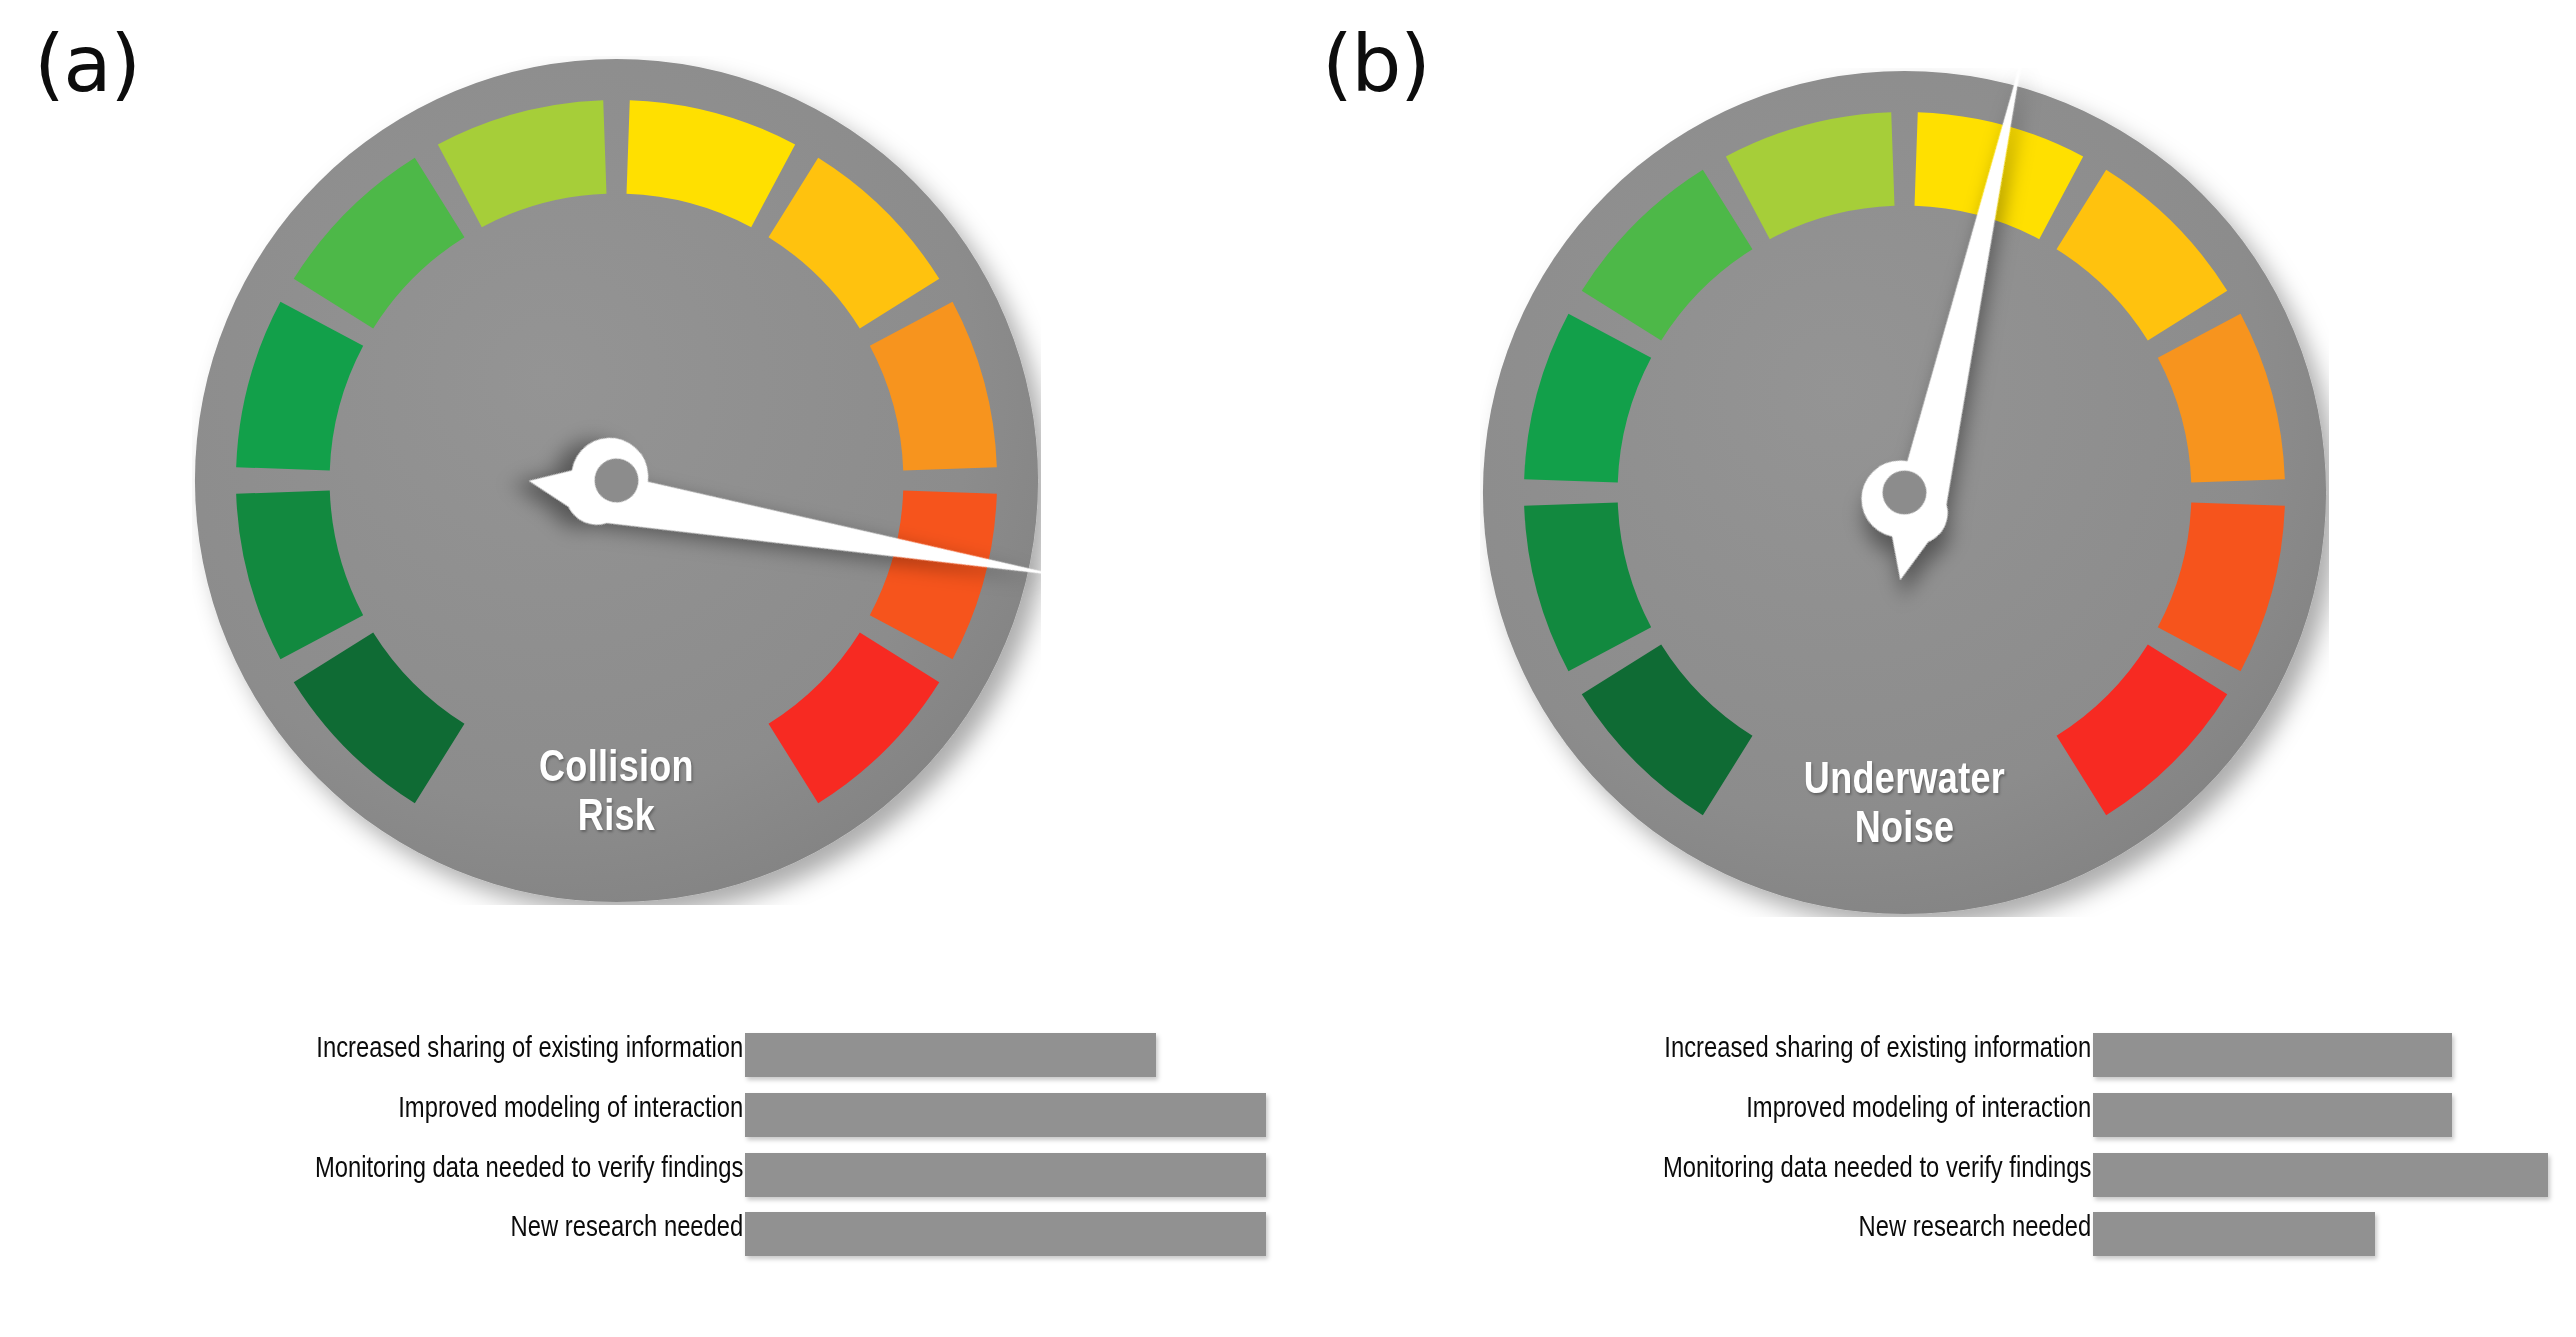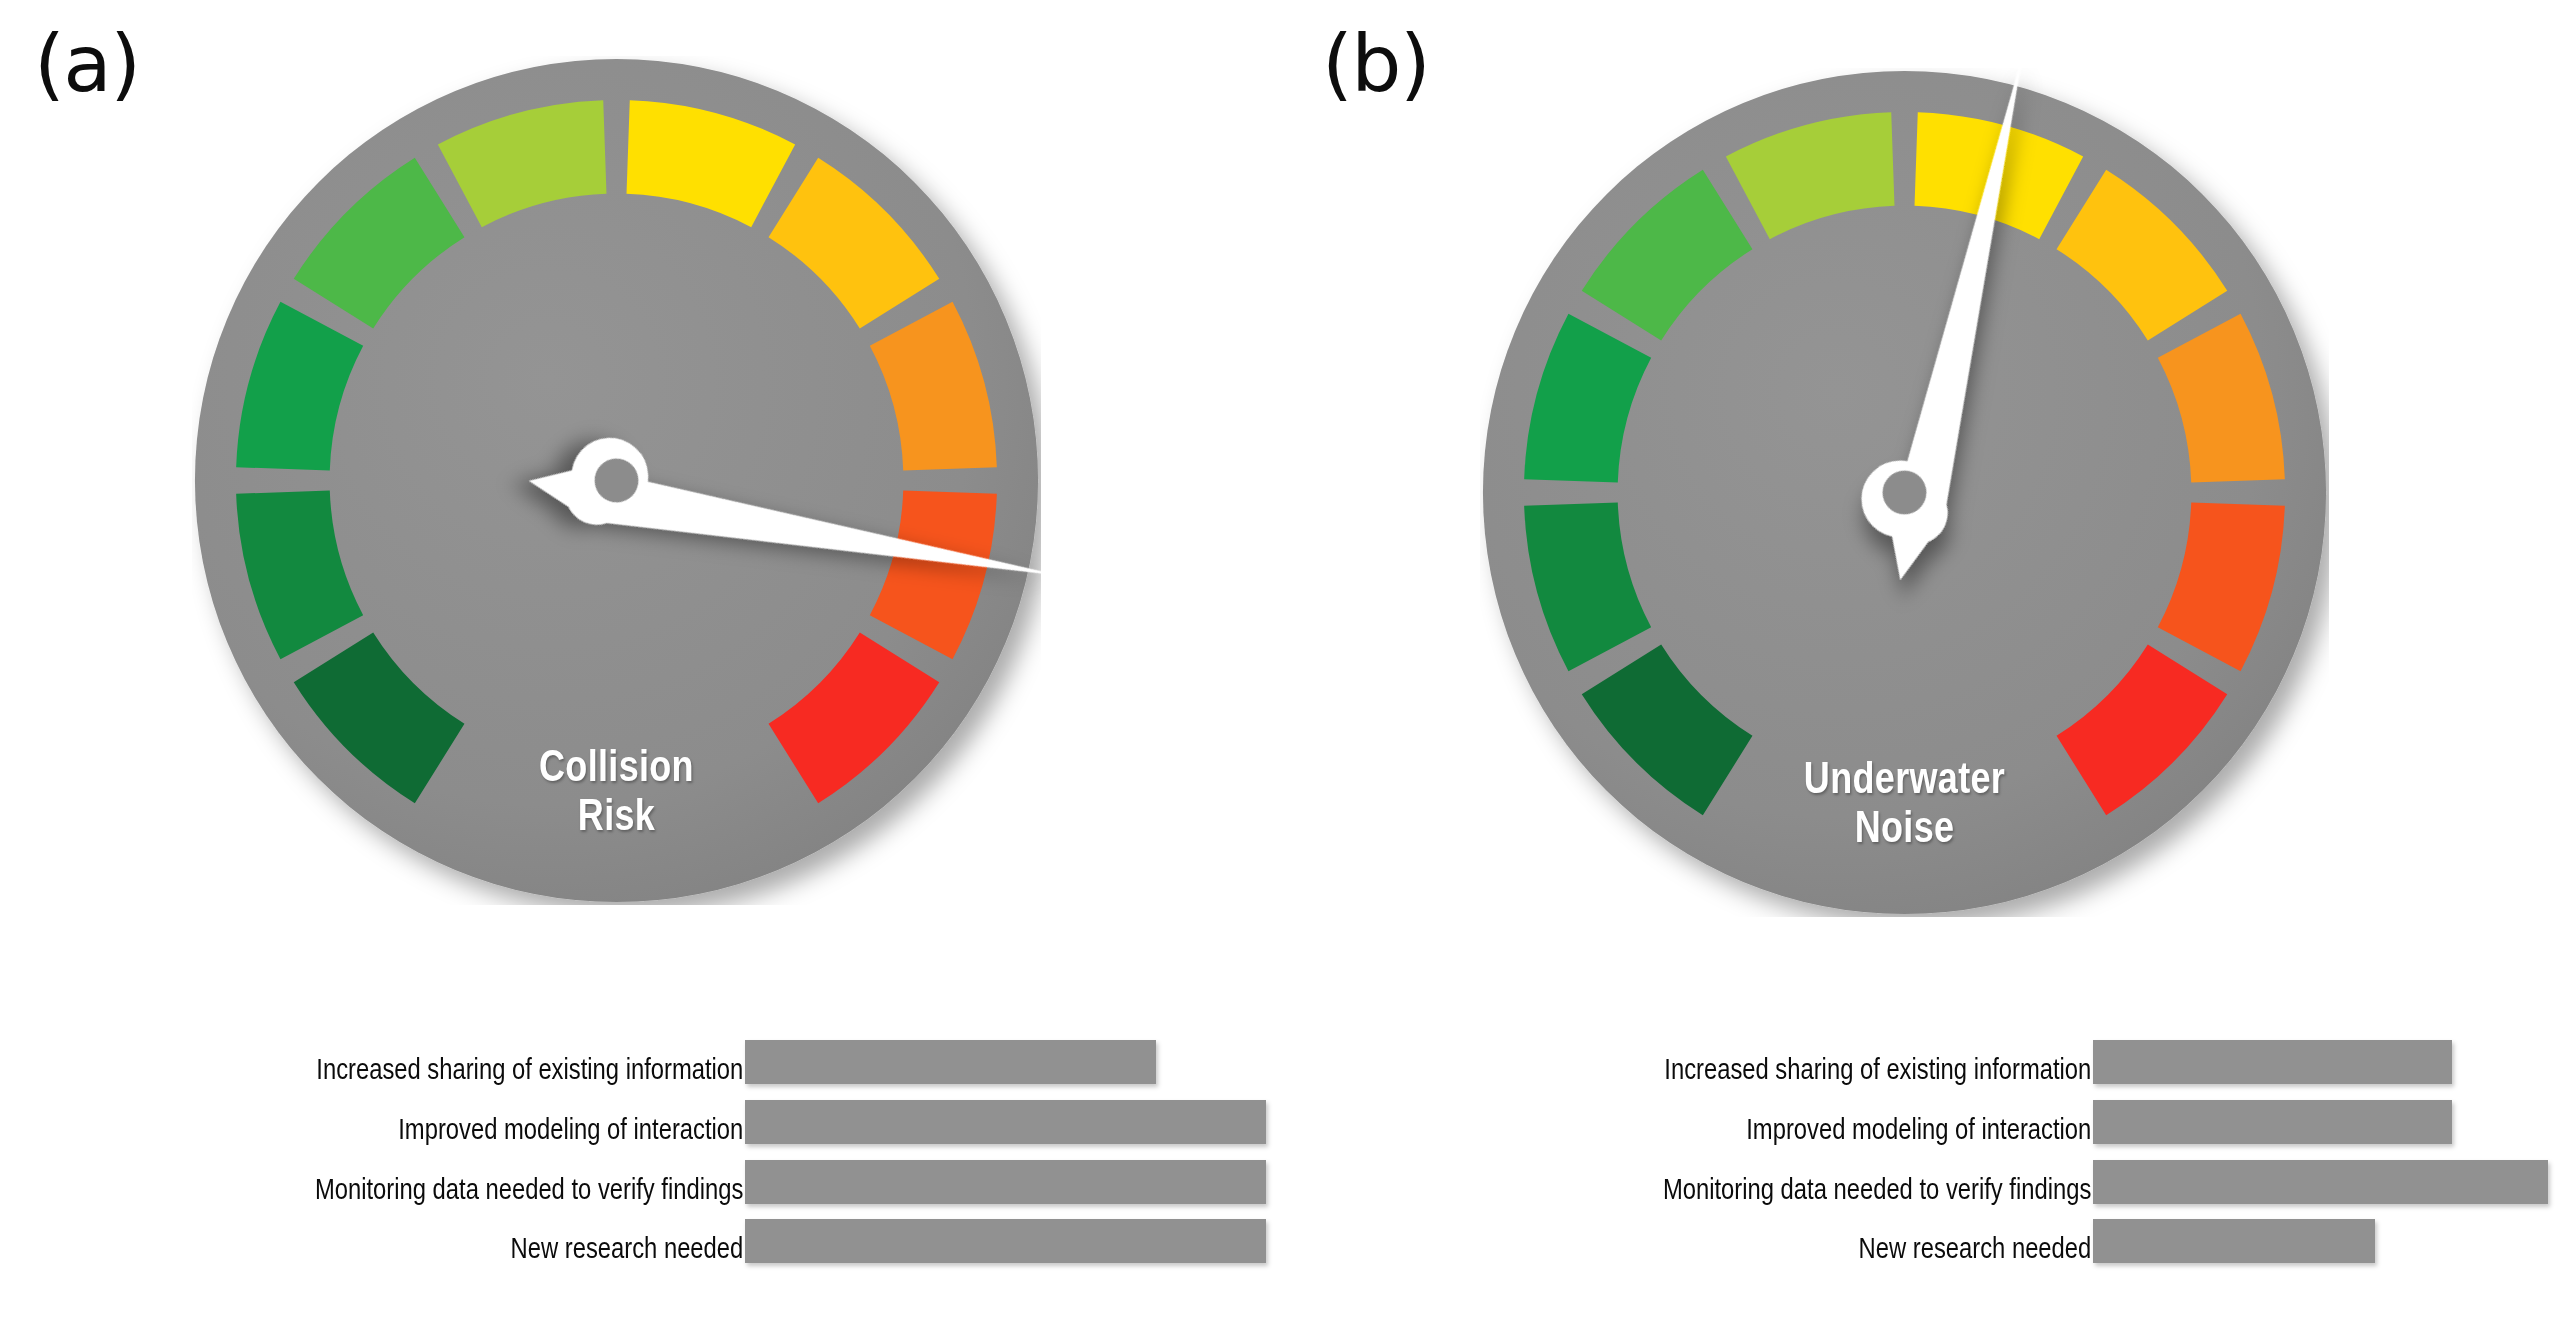--- a/index.html
+++ b/index.html
@@ -33,21 +33,21 @@
     pointer-events:none;letter-spacing:0.4px;
   }
   #panel-a .gauge-label{top:686px;}
   #panel-b .gauge-label{top:686px;}
 
   
   .barchart{position:absolute;width:1244px;}
   #panel-a .barchart{left:22px;top:1033px;}
   #panel-b .barchart{left:16px;top:1033px;}
 
-  .bar-row{display:flex;align-items:flex-end;height:51px;margin-bottom:8.8px;}
+  .bar-row{display:flex;align-items:flex-start;height:51px;margin-bottom:8.8px;}
   .bar-row:last-child{margin-bottom:0;}
 
   .bar-label{
     flex:0 0 auto;text-align:right;color:#0b0b0b;
     font-size:29px;line-height:1;white-space:nowrap;
     font-family:"Liberation Sans","DejaVu Sans",sans-serif;
     transform:scaleX(.82);transform-origin:100% 50%;
     padding-right:1.5px;
   }
   #panel-a .bar-label{width:721px;}

